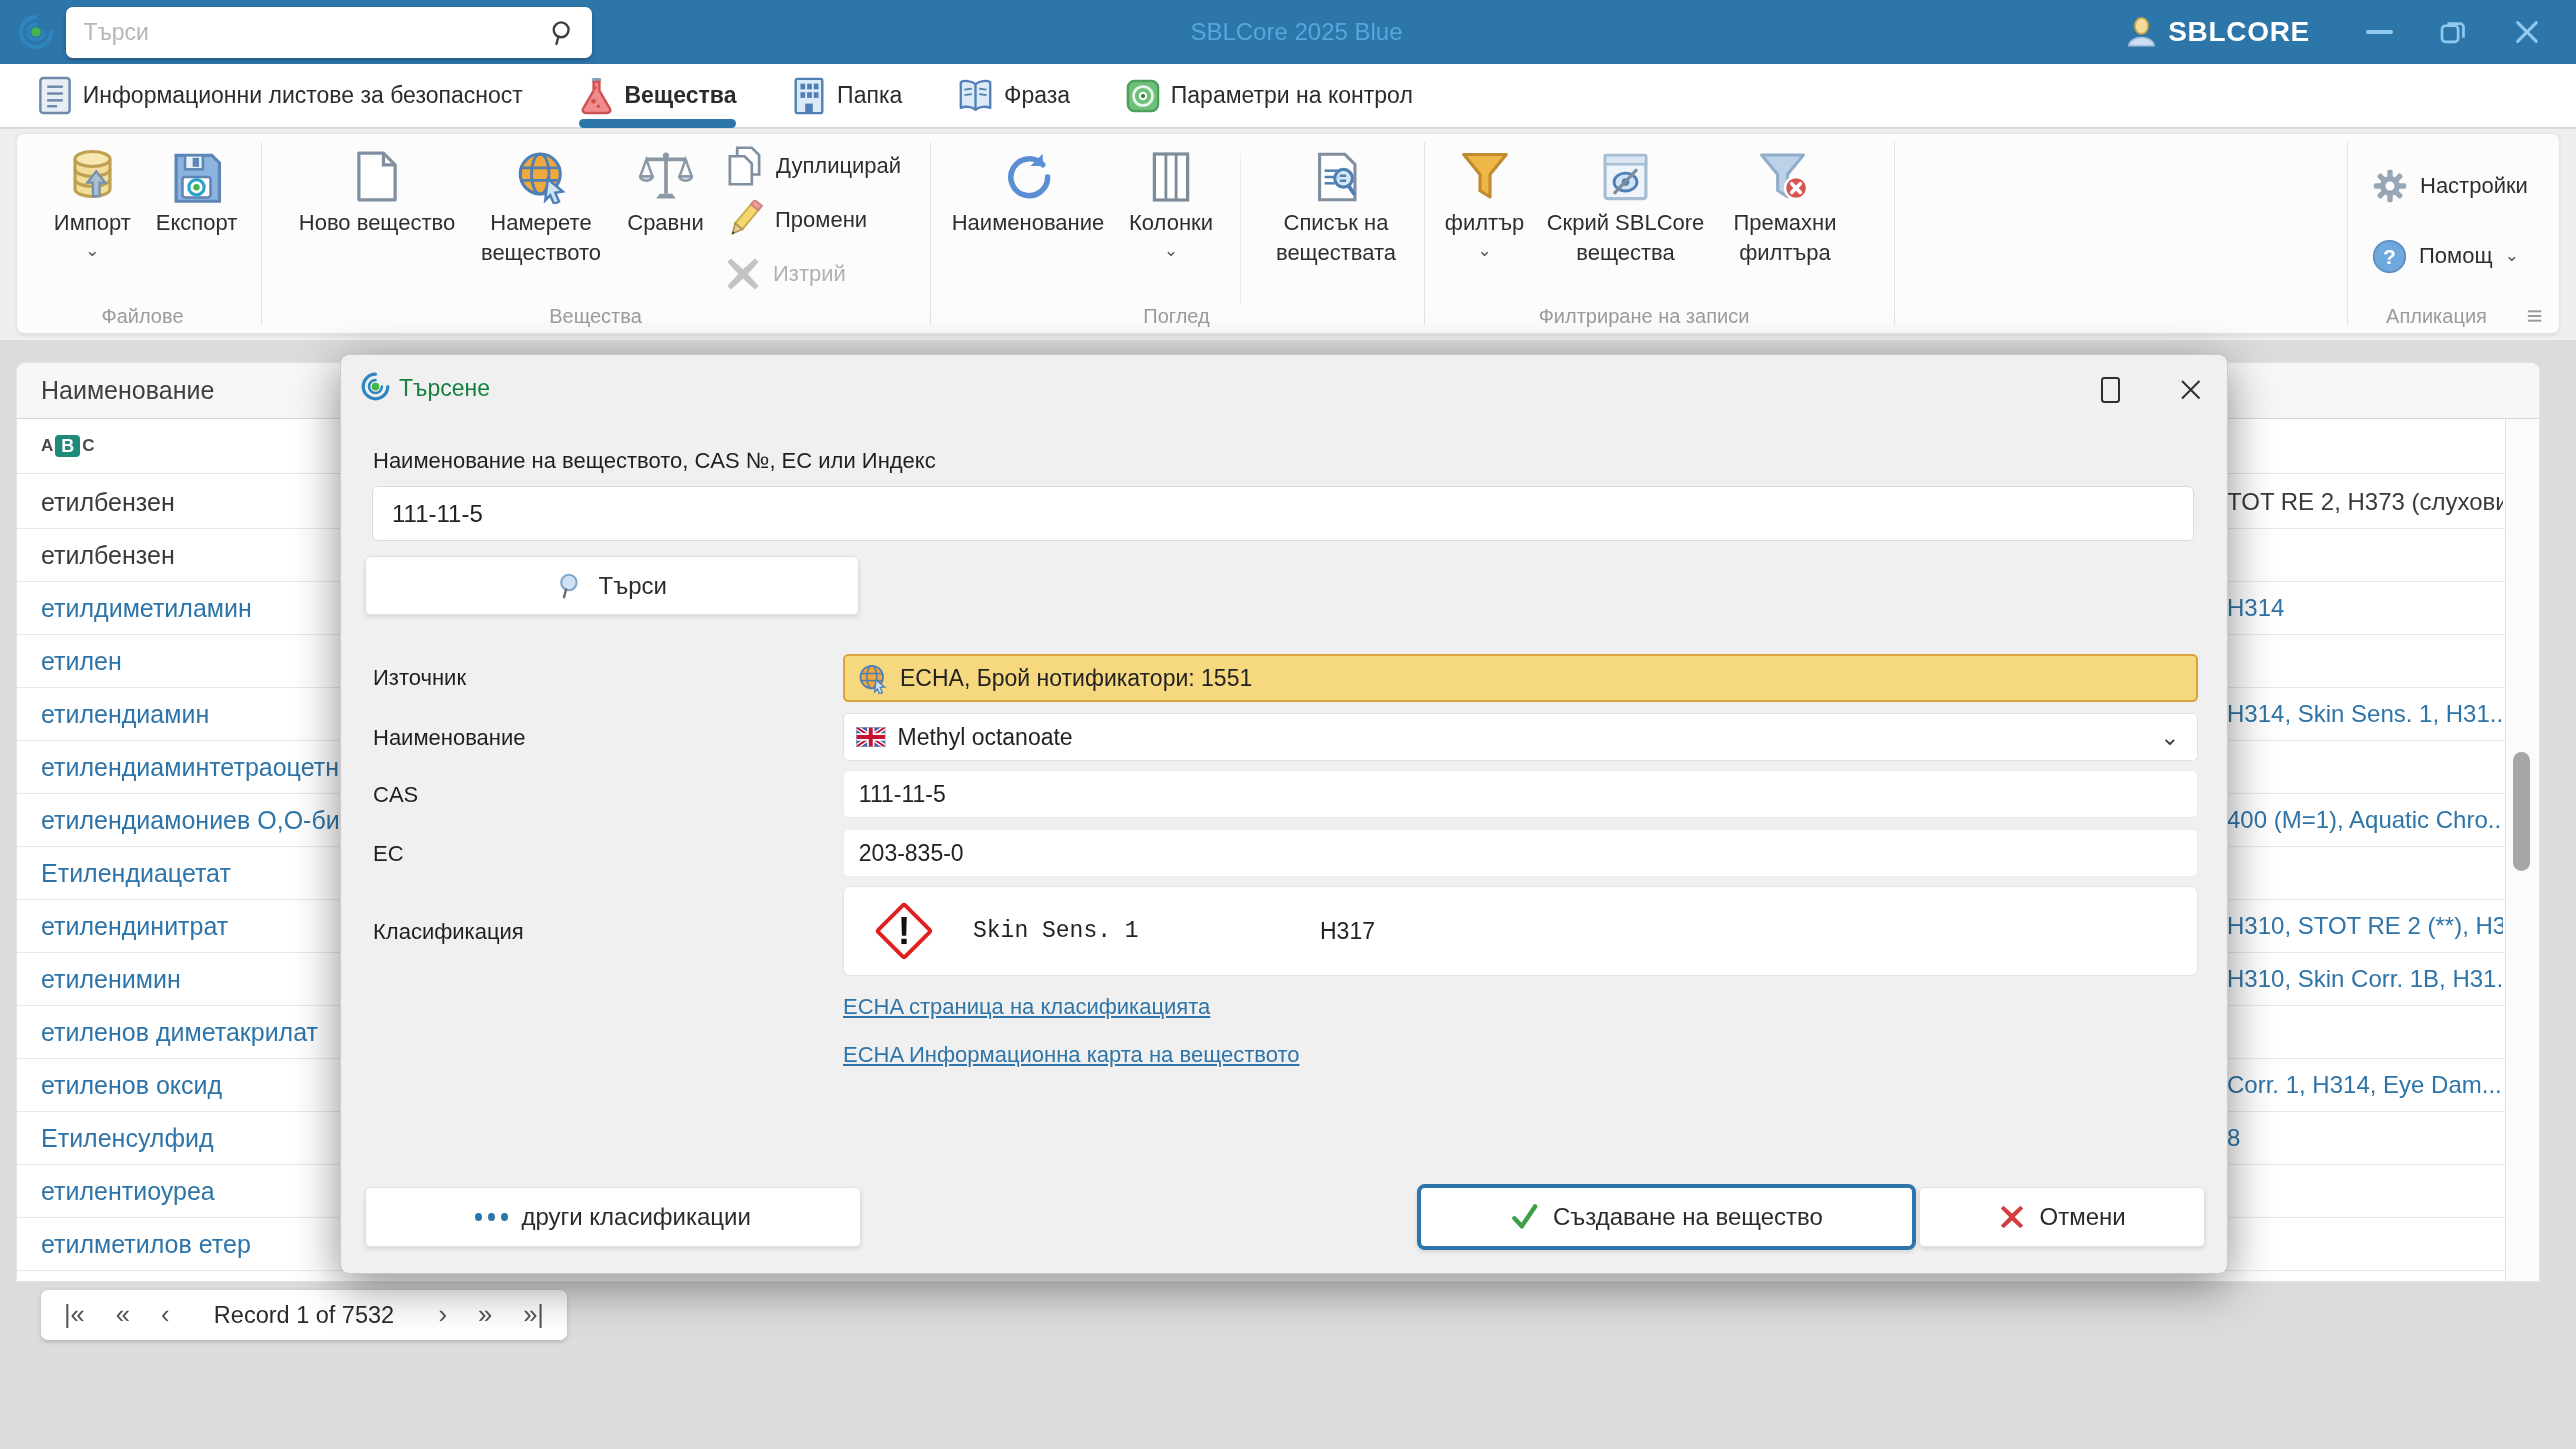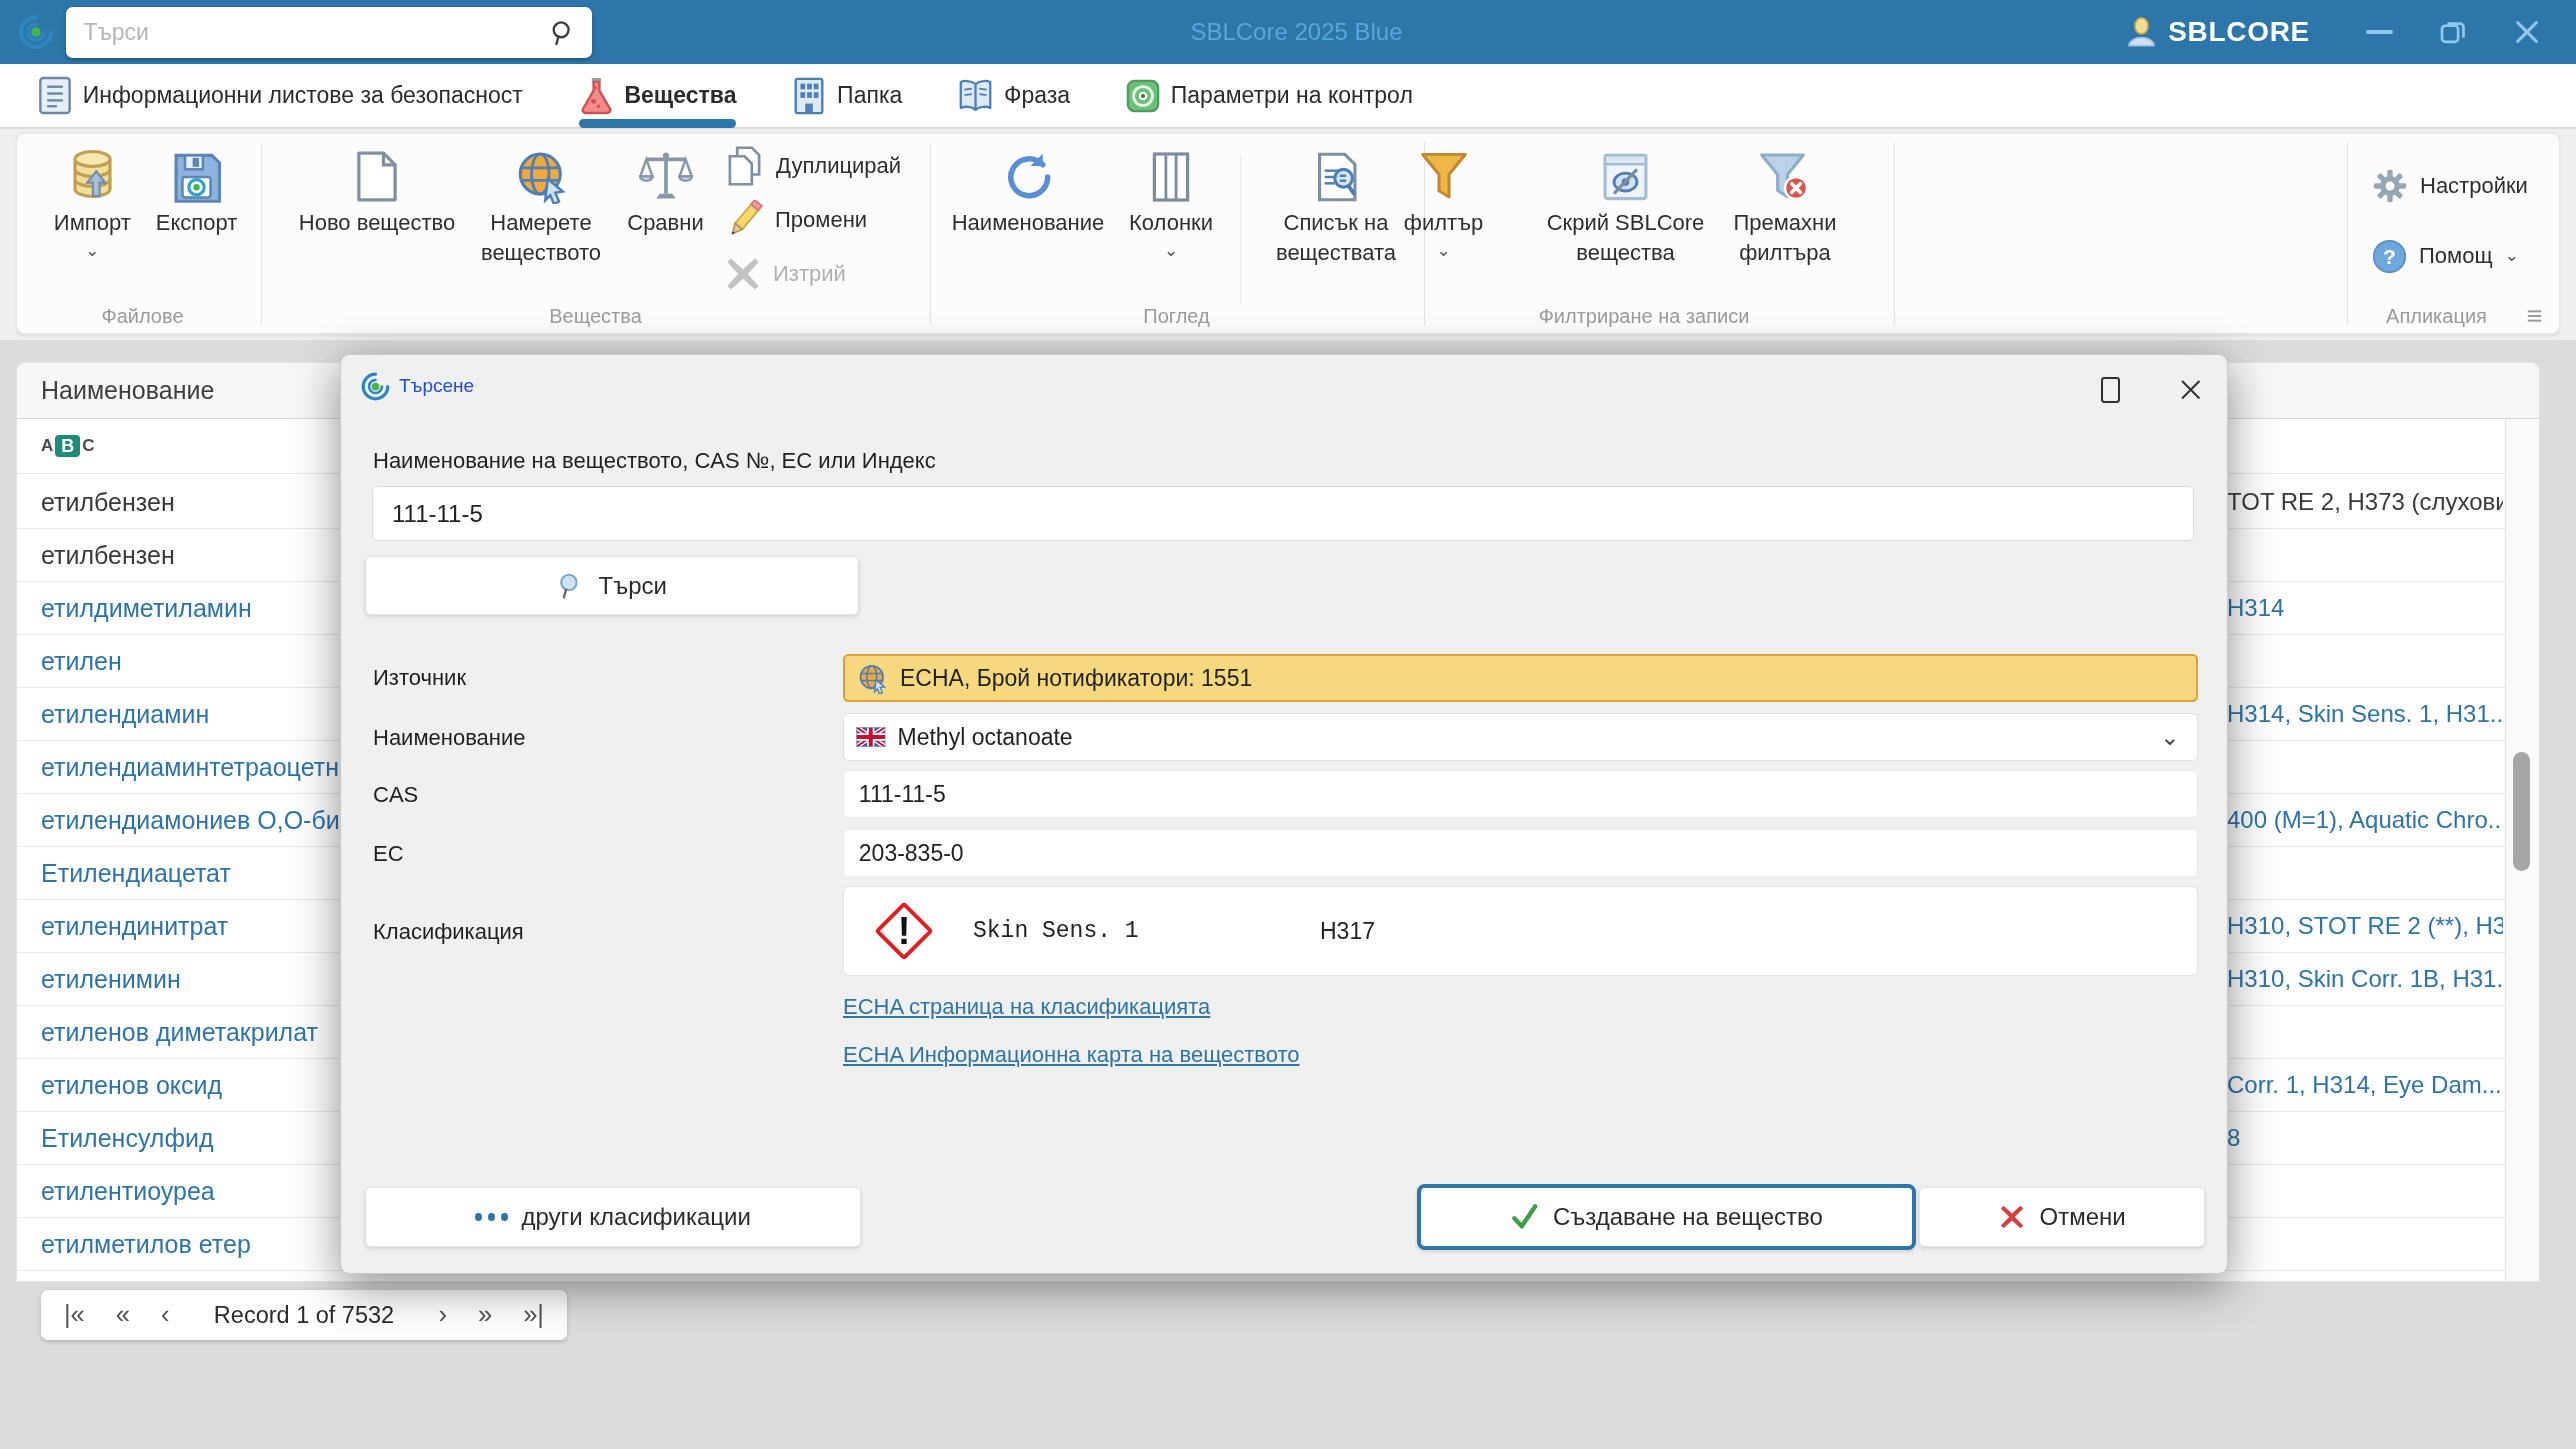--- a/index.html
+++ b/index.html
@@ -67,21 +67,21 @@
   .recnav{position:absolute;left:41px;top:1290px;width:526px;height:50px;background:#fff;border-radius:6.7px;
           box-shadow:0 1.3px 4px rgba(0,0,0,.18);display:flex;align-items:center;justify-content:space-between;
           padding:0 23px;box-sizing:border-box;}
   .navgrp{display:flex;align-items:center;gap:31px;}
   .navbtn{font-size:25.5px;color:#555;line-height:1;}
   .rectext{font-size:23.5px;color:#2b2b2b;}
 
   
   .dialog{position:absolute;left:340px;top:354px;width:1888px;height:920px;background:#f0f0f0;
           border:0.7px solid #c9c9c9;border-radius:9.4px;box-shadow:0 12px 47px rgba(0,0,0,.45);box-sizing:border-box;}
-  .dlg-title{position:absolute;left:58px;top:20px;font-size:19px;color:#1d4ed8;}
+  .dlg-title{position:absolute;left:58px;top:20px;font-size:23px;color:#15803d;}
   .dlg-logo{position:absolute;left:19px;top:16px;width:31px;height:31px;}
   .dlg-max{position:absolute;left:1755px;top:20px;width:29.5px;height:29.5px;display:flex;align-items:center;justify-content:center;}
   .dlg-max .sq{width:14.8px;height:21.5px;border:2px solid #2f2f2f;border-radius:3.4px;}
   .dlg-close{position:absolute;left:1835px;top:20px;width:29.5px;height:29.5px;display:flex;align-items:center;justify-content:center;}
   .dlg-label{position:absolute;font-size:22px;color:#1f1f1f;}
   .dlg-input{position:absolute;left:31px;top:131px;width:1822px;height:55px;background:#fff;border:1.3px solid #dadada;
              border-radius:5.4px;box-sizing:border-box;font-size:24px;color:#222;padding:0 19px;outline:none;
              font-family:"Liberation Sans",sans-serif;}
   .btn{background:#fff;border:0.7px solid #e2e2e2;border-radius:5.4px;box-shadow:0 2px 4px rgba(0,0,0,.12);
        display:flex;align-items:center;justify-content:center;gap:13.4px;font-size:24px;color:#2b2b2b;box-sizing:border-box;}
@@ -340,21 +340,21 @@
             <circle cx="25" cy="22" r="7" fill="#cfe3f4" fill-opacity="0.85" stroke="#4f7fb5" stroke-width="2.5"></circle>
             <line x1="29" y1="28" x2="33" y2="34" stroke="#4f7fb5" stroke-width="3" stroke-linecap="round"></line>
             <line x1="22" y1="20" x2="27" y2="20" stroke="#4f7fb5" stroke-width="2"></line>
             <line x1="22" y1="24" x2="27" y2="24" stroke="#4f7fb5" stroke-width="2"></line>
           </svg>
         </span>
         <span class="rlabel"><span>Списък на</span><br><span>веществата</span></span>
       </div>
       <div class="grplabel" style="left:1059px">Поглед</div>
 
-      <div class="ritem" style="left:1366px;top:12px;width:121px">
+      <div class="ritem" style="left:1407px;top:12px;width:121px">
         <span class="ricon">
           <svg width="50" height="54" viewBox="0 0 40 42">
             <path d="M3 3 h34 L24 19 v18 l-8-5 V19 z" fill="#efb648" stroke="#c08a2e" stroke-width="2.5" stroke-linejoin="round"></path>
           </svg>
         </span>
         <span class="rlabel">филтър</span>
         <span class="chev">⌄</span>
       </div>
       <div class="ritem" style="left:1508px;top:12px;width:201px">
         <span class="ricon">

